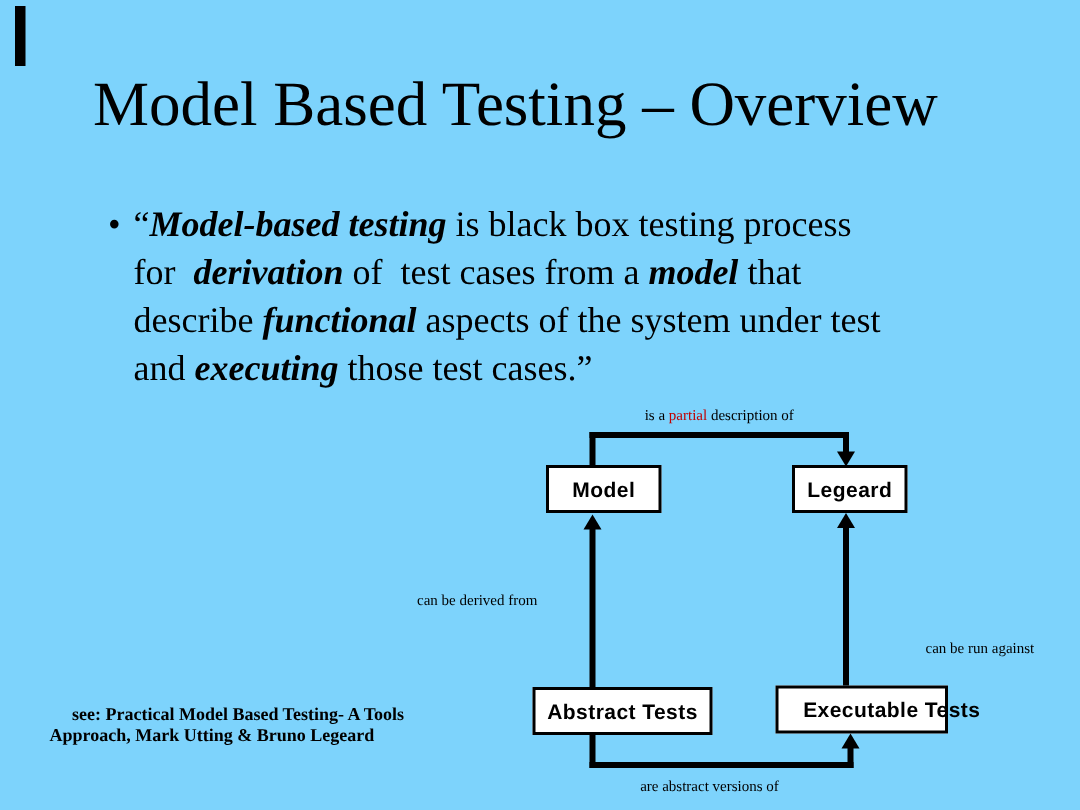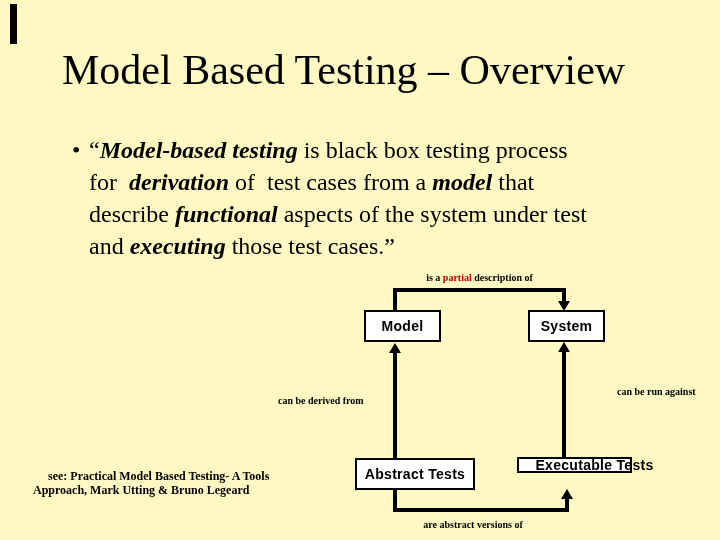--- a/index.html
+++ b/index.html
@@ -1,20 +1,20 @@
 <!DOCTYPE html>
 <html><head>
 <meta charset="utf-8">
 <style>
   html, body { margin: 0; padding: 0; background: #ffffff; }
   #slide {
     position: relative;
     width: 720px;
     height: 540px;
-    background: #fef9c3;
+    background: #7dd3fc;
     overflow: hidden;
     font-family: "Liberation Serif", serif;
     color: #000000;
   }
   .abs { position: absolute; }
 
   
   #corner-bar {
     left: 10px; top: 4px; width: 7px; height: 40px;
     background: #000000;
@@ -46,21 +46,21 @@
     border: 2px solid #000000;
     background: #ffffff;
     display: flex; align-items: center; justify-content: center;
     font-family: "Liberation Sans", sans-serif;
     font-weight: bold; font-size: 14px; letter-spacing: 0.3px;
     white-space: nowrap;
   }
   #model-box      { left: 364px; top: 310px; width: 77px;  height: 32px; }
   #system-box     { left: 528px; top: 310px; width: 77px;  height: 32px; }
   #abstract-box   { left: 355px; top: 458px; width: 120px; height: 32px; }
-  #executable-box { left: 517px; top: 457px; width: 115px; height: 16px; padding-left: 40px; }
+  #executable-box { left: 517px; top: 457px; width: 115px; height: 32px; padding-left: 40px; }
 
   
   .line { background: #000000; }
   #topc-h       { left: 393px; top: 288px; width: 173px; height: 4px; }
   #topc-left-v  { left: 393px; top: 288px; width: 4px;  height: 22px; }
   #topc-right-v { left: 562px; top: 288px; width: 4px;  height: 14px; }
   #left-shaft   { left: 393px; top: 352px; width: 4px;  height: 106px; }
   #right-shaft  { left: 562px; top: 351px; width: 4px;  height: 106px; }
   #botc-left-v  { left: 393px; top: 490px; width: 4px;  height: 22px; }
   #botc-h       { left: 393px; top: 508px; width: 176px; height: 4px; }
@@ -80,27 +80,27 @@
     border-top: 10px solid #000000;
   }
   #topc-arrowhead  { left: 558px; top: 301px; }
   #left-arrowhead  { left: 389px; top: 343px; }
   #right-arrowhead { left: 558px; top: 342px; }
   #botc-arrowhead  { left: 561px; top: 489px; }
 
   
   .rel-label {
     font-family: "Liberation Serif", serif;
-    font-weight: bold; font-size: 10px; line-height: 12px;
+    font-weight: normal; font-size: 10px; line-height: 12px;
     white-space: nowrap;
   }
   #partial-label  { left: 393px; top: 272px; width: 173px; text-align: center; }
   #partial-label .red-word { color: #c00000; }
   #derived-label  { left: 278px; top: 395px; width: 100px; text-align: left; }
-  #run-label      { left: 589px; top: 386px; padding-left: 28px; }
+  #run-label      { left: 589px; top: 427px; padding-left: 28px; }
   #versions-label { left: 398px; top: 519px; width: 150px; text-align: center; }
 
   
   #citation {
     left: 33px; top: 469px; width: 280px;
     font-family: "Liberation Serif", serif;
     font-weight: bold; font-size: 12px; line-height: 14px;
   }
   #citation .cite-line1 { text-indent: 15px; }
 </style>
@@ -121,21 +121,21 @@
   </div>
   <div id="topc-h" class="abs line"></div>
   <div id="topc-left-v" class="abs line"></div>
   <div id="topc-right-v" class="abs line"></div>
   <div id="topc-arrowhead" class="abs arrow-down"></div>
 
   <div id="model-box" class="abs dbox">
     <span>Model</span>
   </div>
   <div id="system-box" class="abs dbox">
-    <span>System</span>
+    <span>Legeard</span>
   </div>
   <div id="abstract-box" class="abs dbox">
     <span>Abstract Tests</span>
   </div>
   <div id="executable-box" class="abs dbox">
     <span>Executable Tests</span>
   </div>
 
   <div id="left-arrowhead" class="abs arrow-up"></div>
   <div id="left-shaft" class="abs line"></div>

